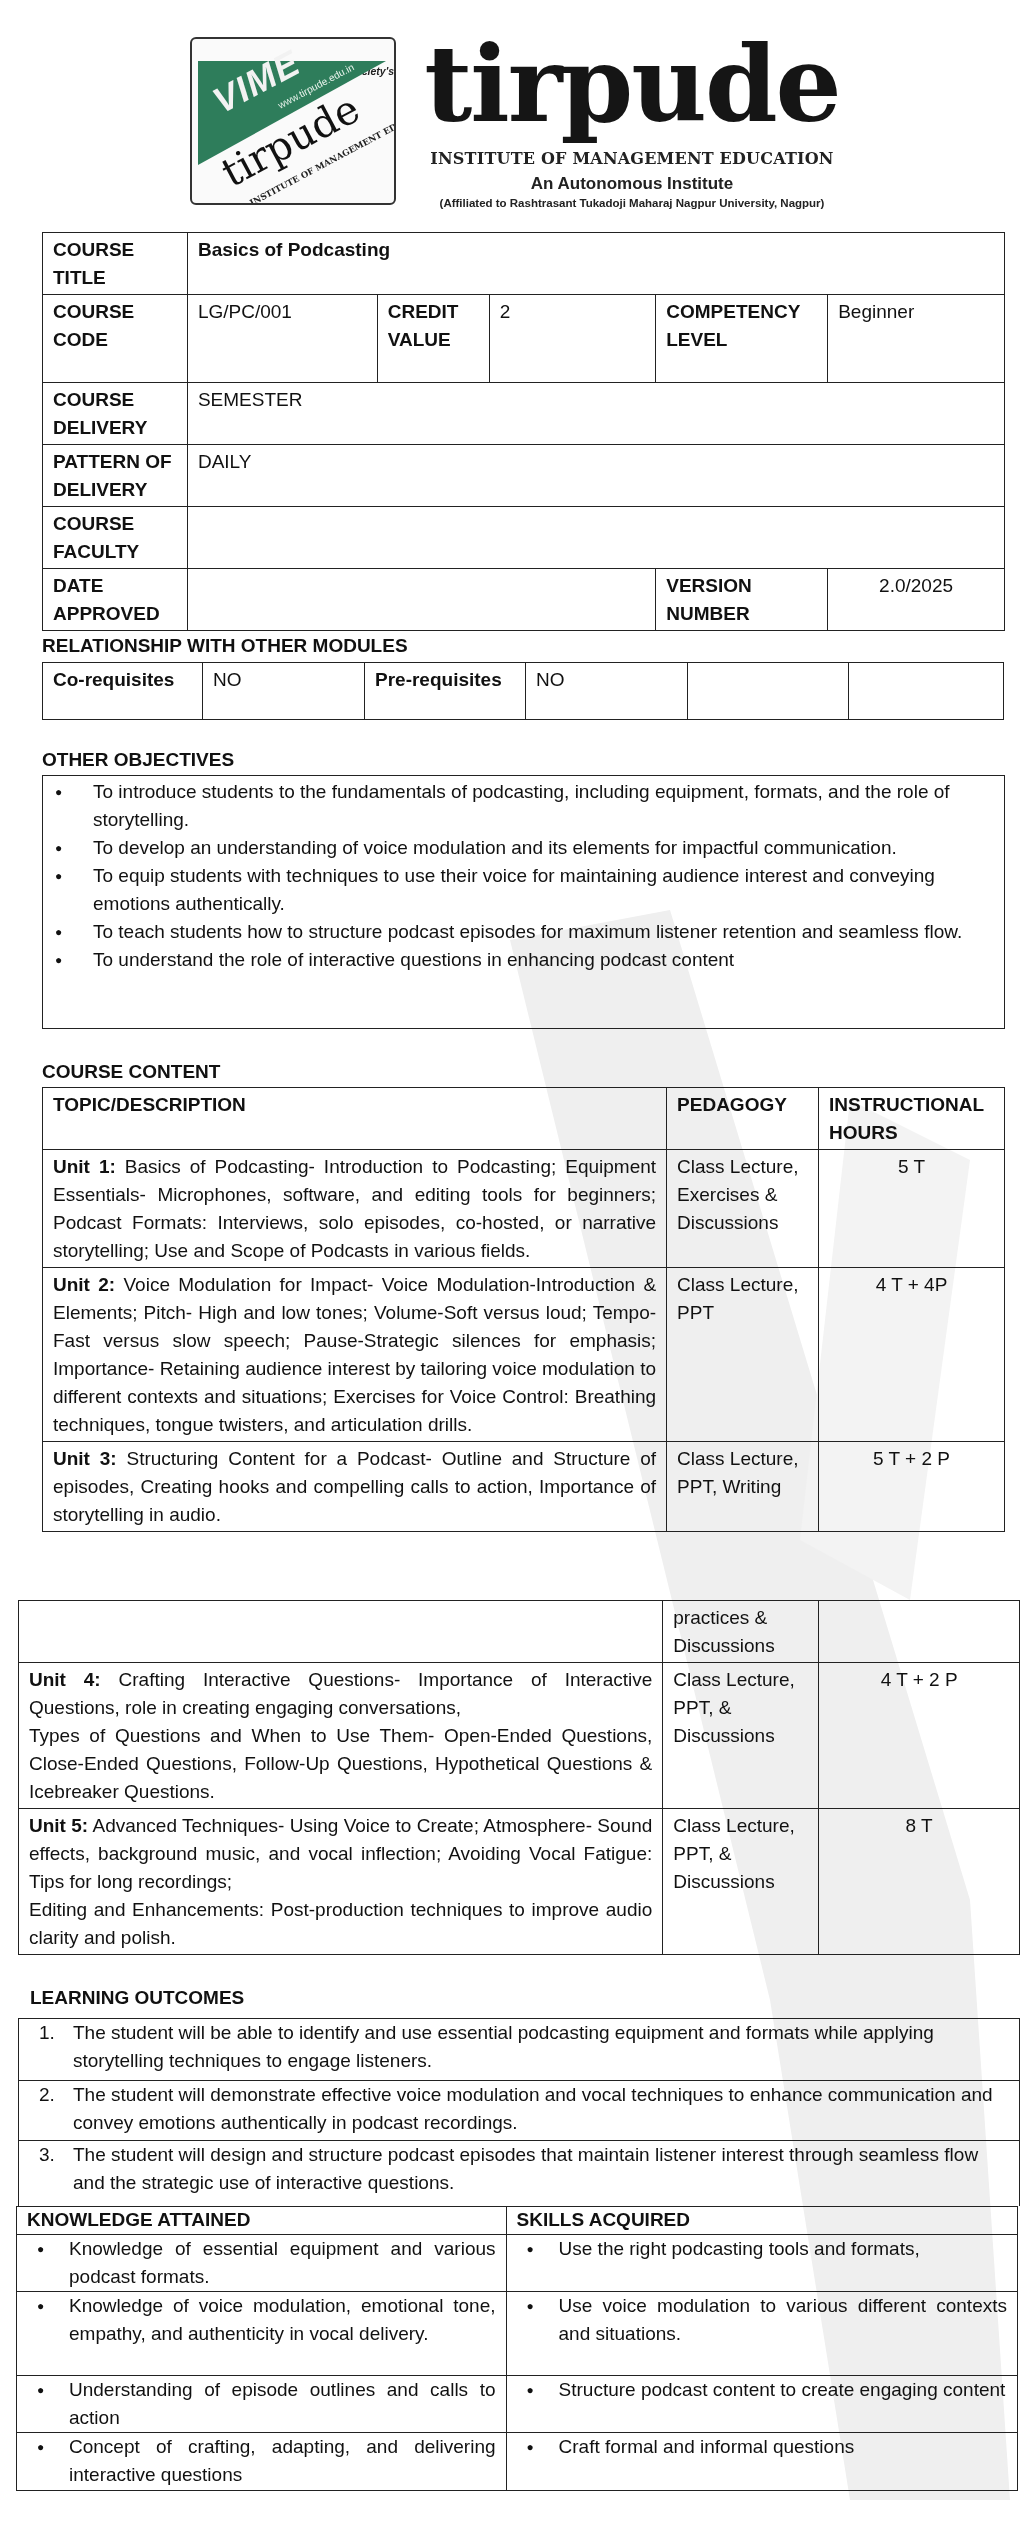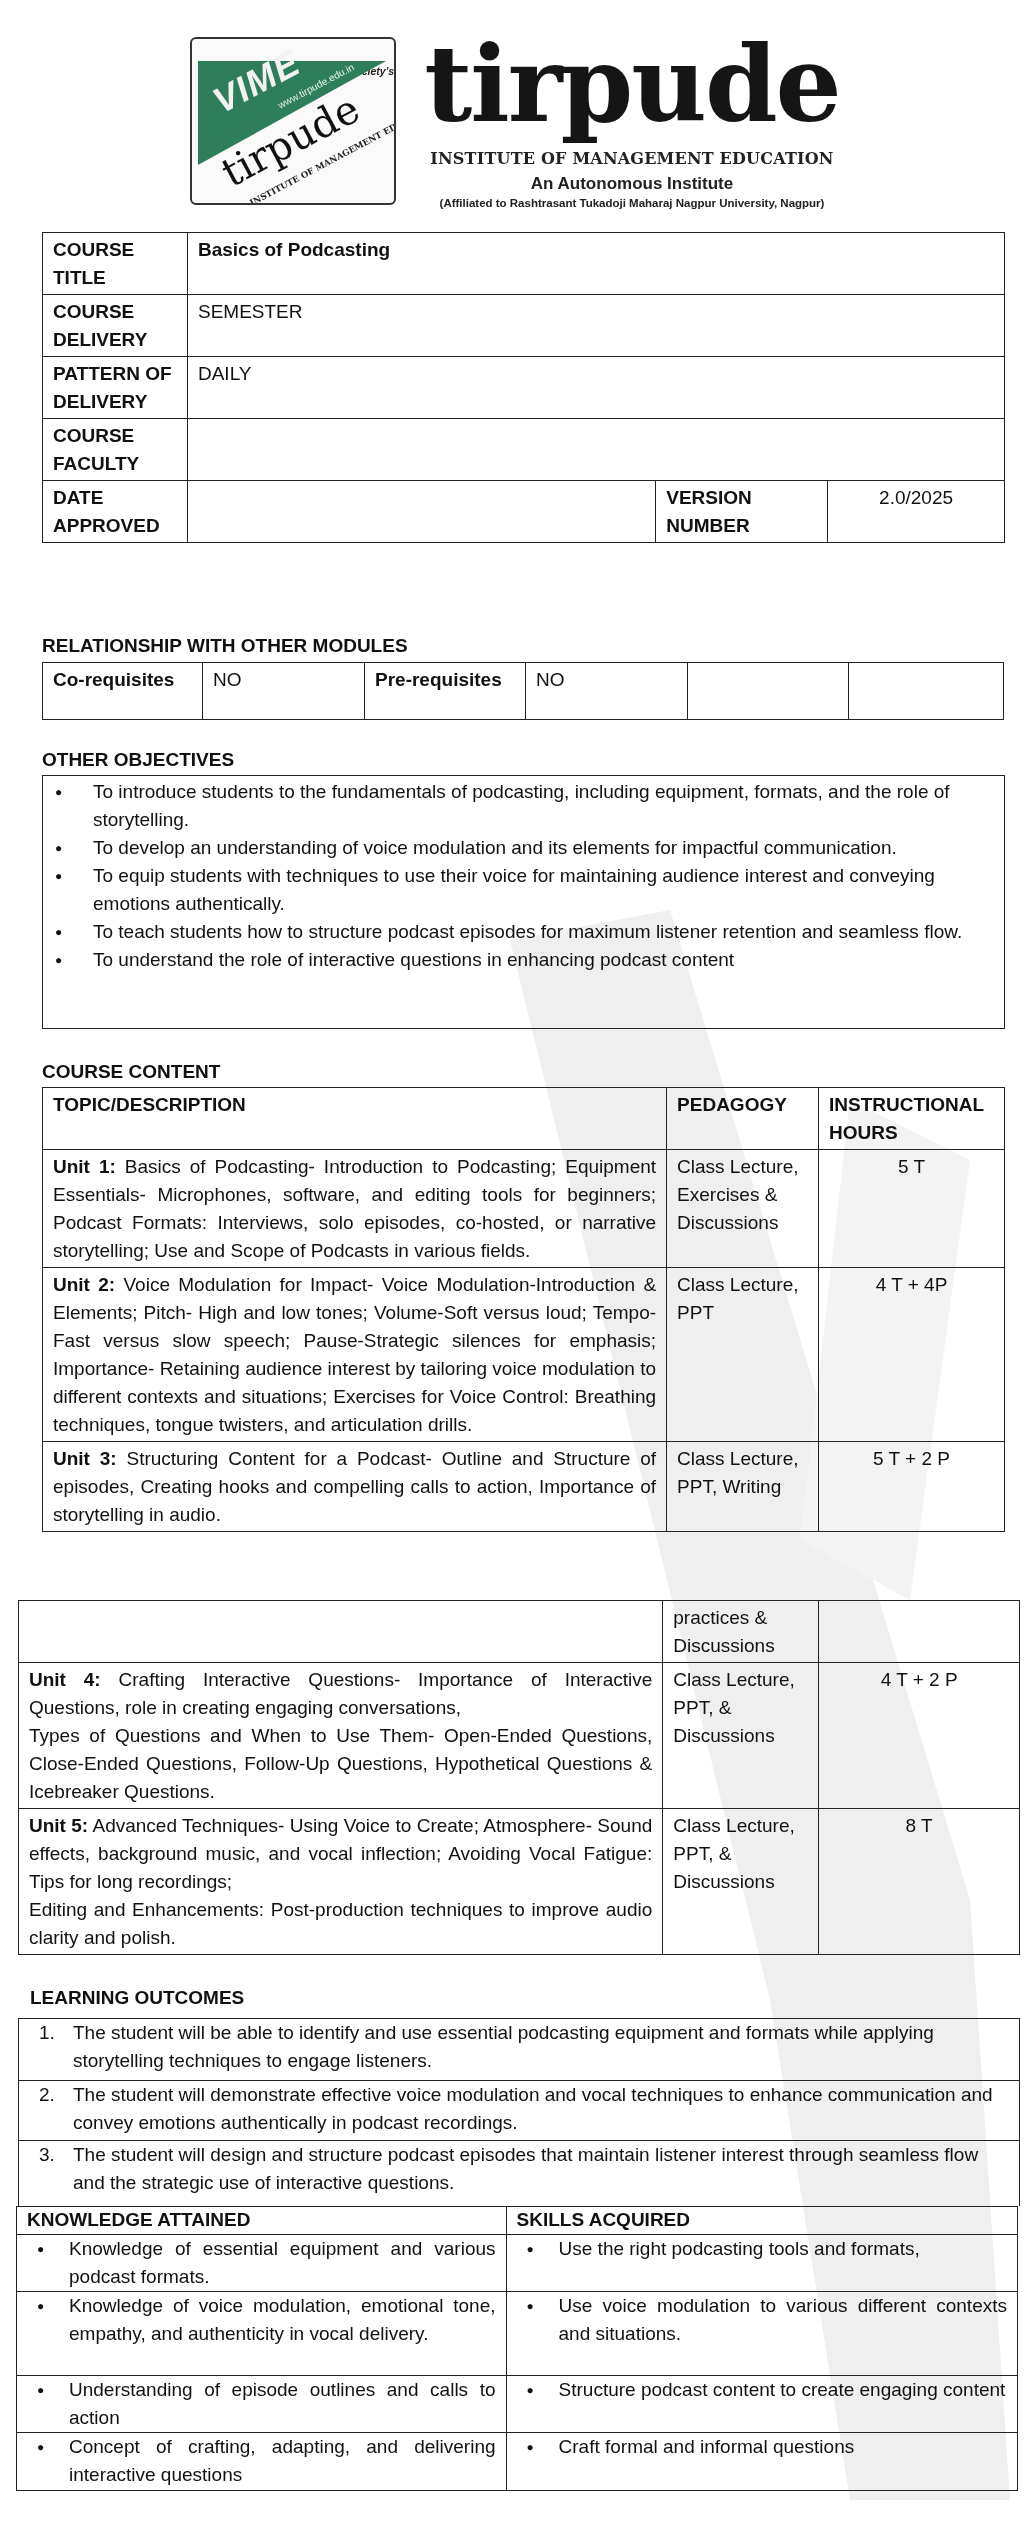--- a/index.html
+++ b/index.html
@@ -115,20 +115,28 @@
         <col style="width:112px">
       <col style="width:167px">
         <col style="width:172px">
         <col style="width:177px">
     </colgroup>
     <tbody>
         <tr style="height:58px">
       <td class="b">COURSE TITLE</td>
       <td class="b" colspan="5">Basics of Podcasting</td>
     </tr>
+    <tr style="height:88px">
+      <td class="b">COURSE CODE</td>
+      <td>LG/PC/001</td>
+      <td class="b">CREDIT VALUE</td>
+      <td>2</td>
+      <td class="b">COMPETENCY LEVEL</td>
+      <td>Beginner</td>
+    </tr>
     <tr style="height:58px">
       <td class="b">COURSE DELIVERY</td>
       <td colspan="5">SEMESTER</td>
     </tr>
     <tr style="height:56px">
       <td class="b">PATTERN OF DELIVERY</td>
       <td colspan="5">DAILY</td>
     </tr>
     <tr style="height:57px">
       <td class="b">COURSE FACULTY</td>

